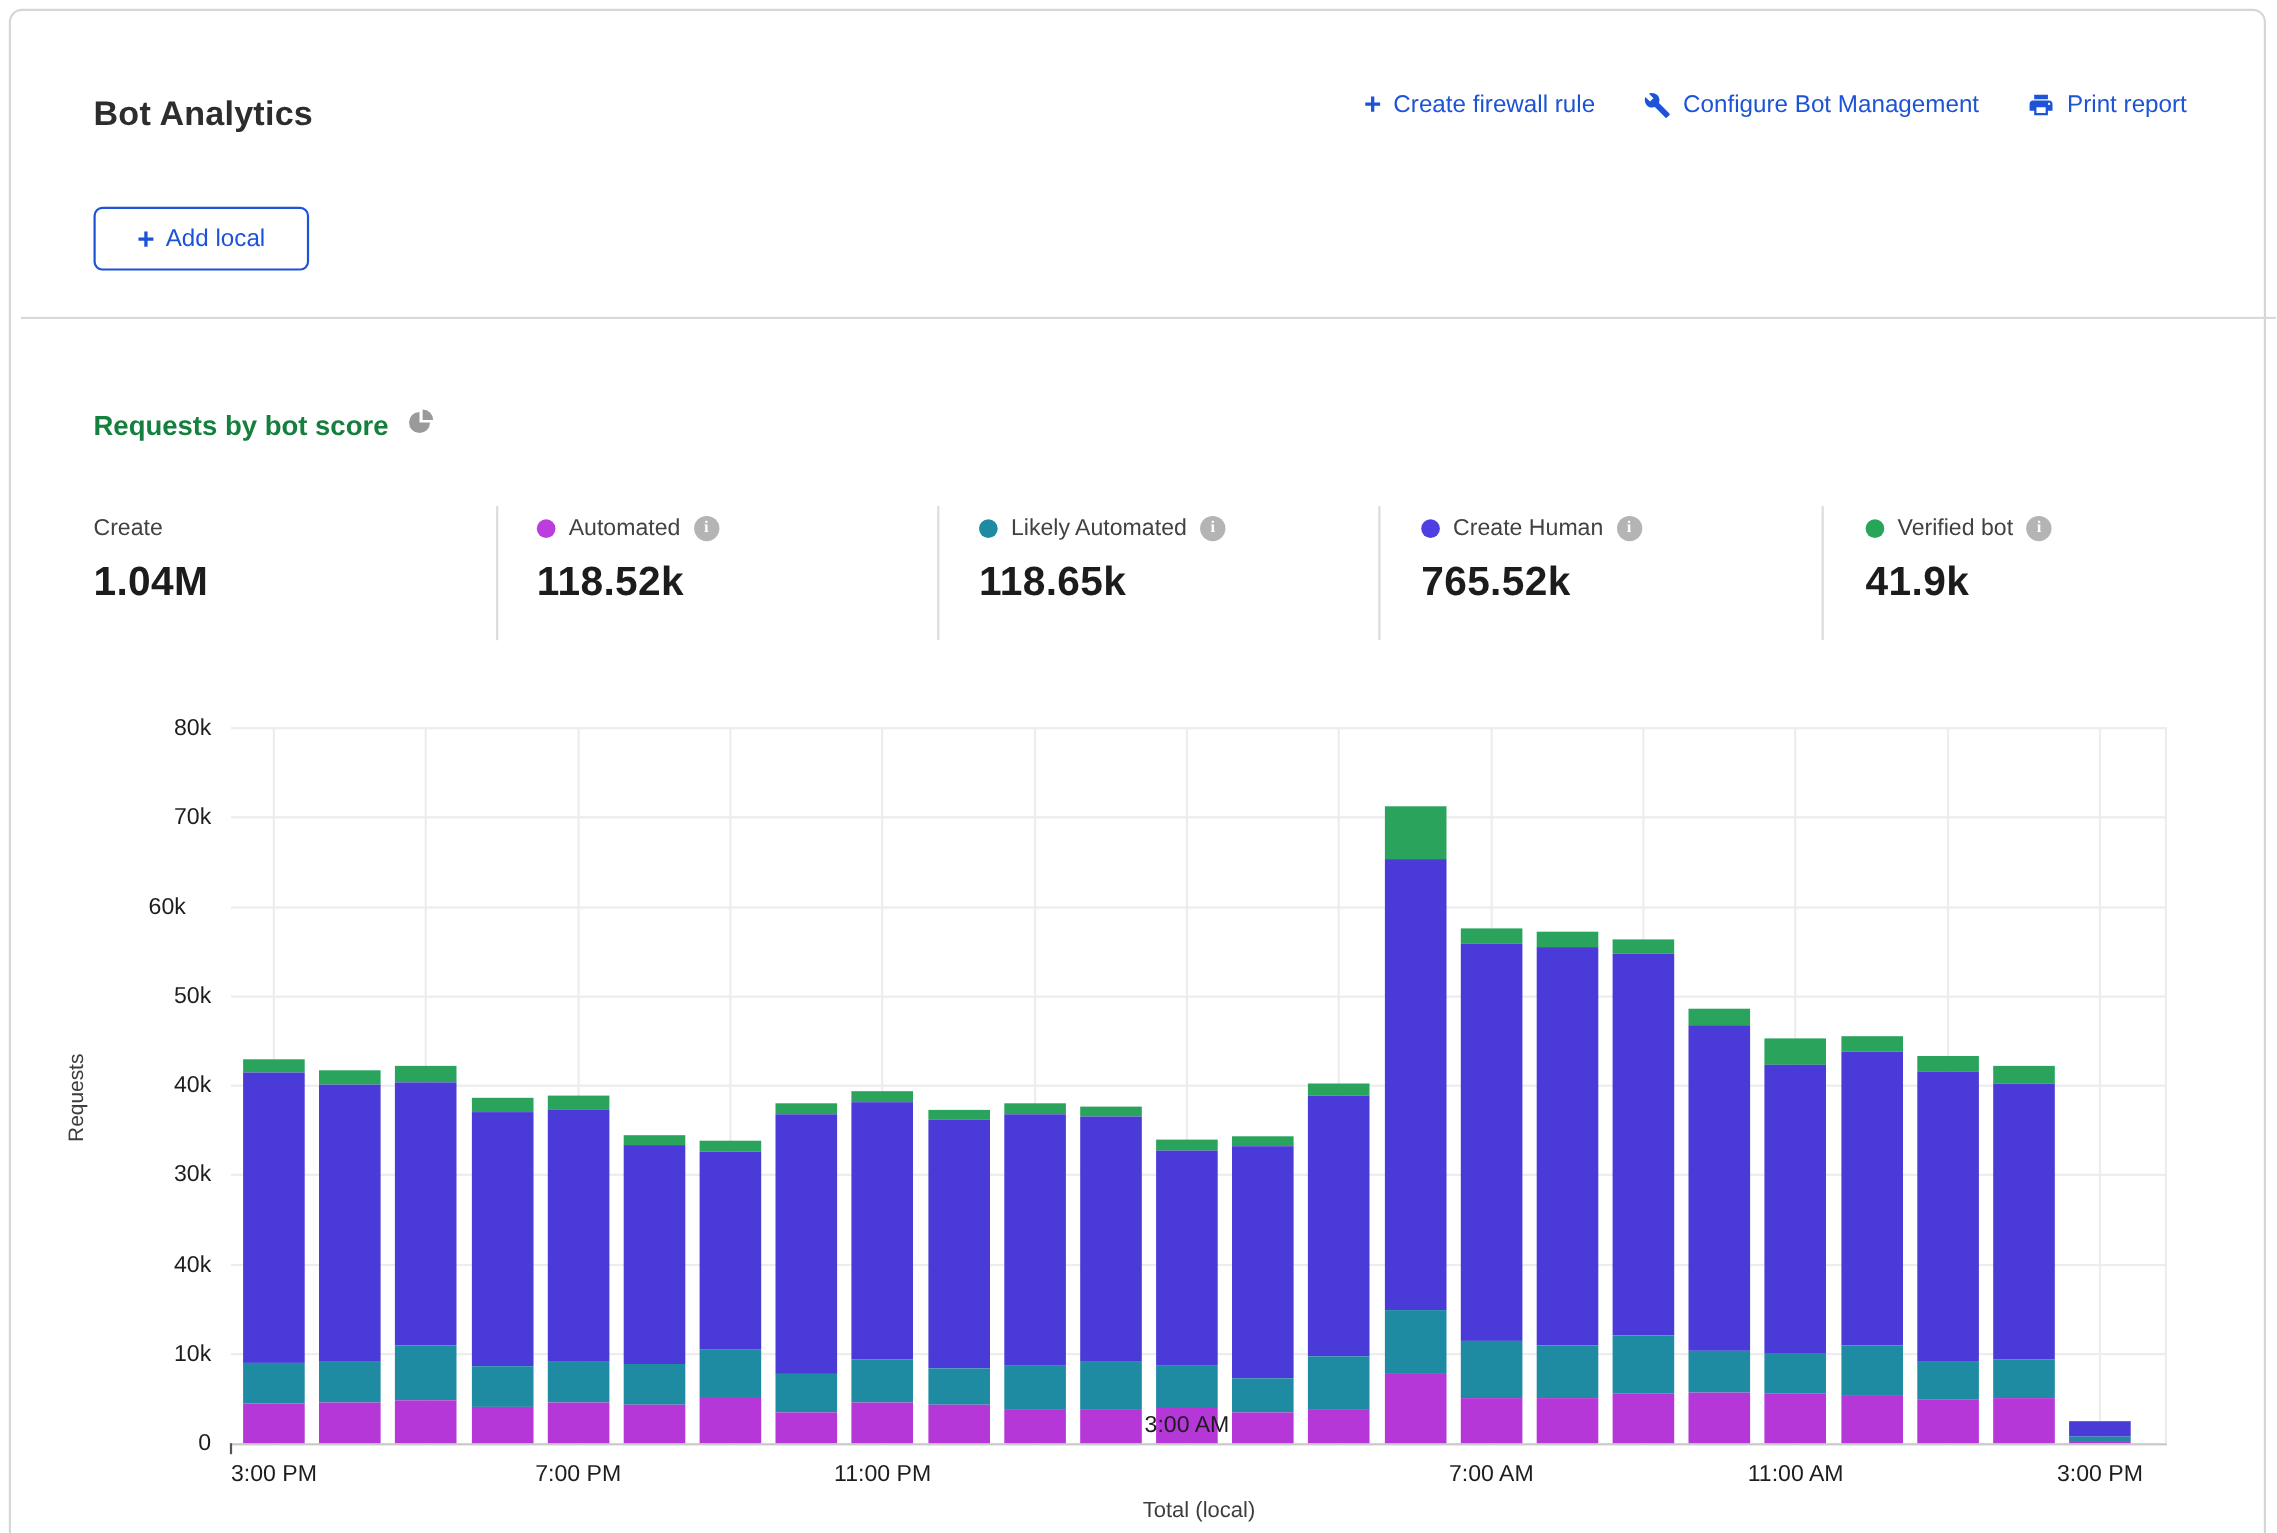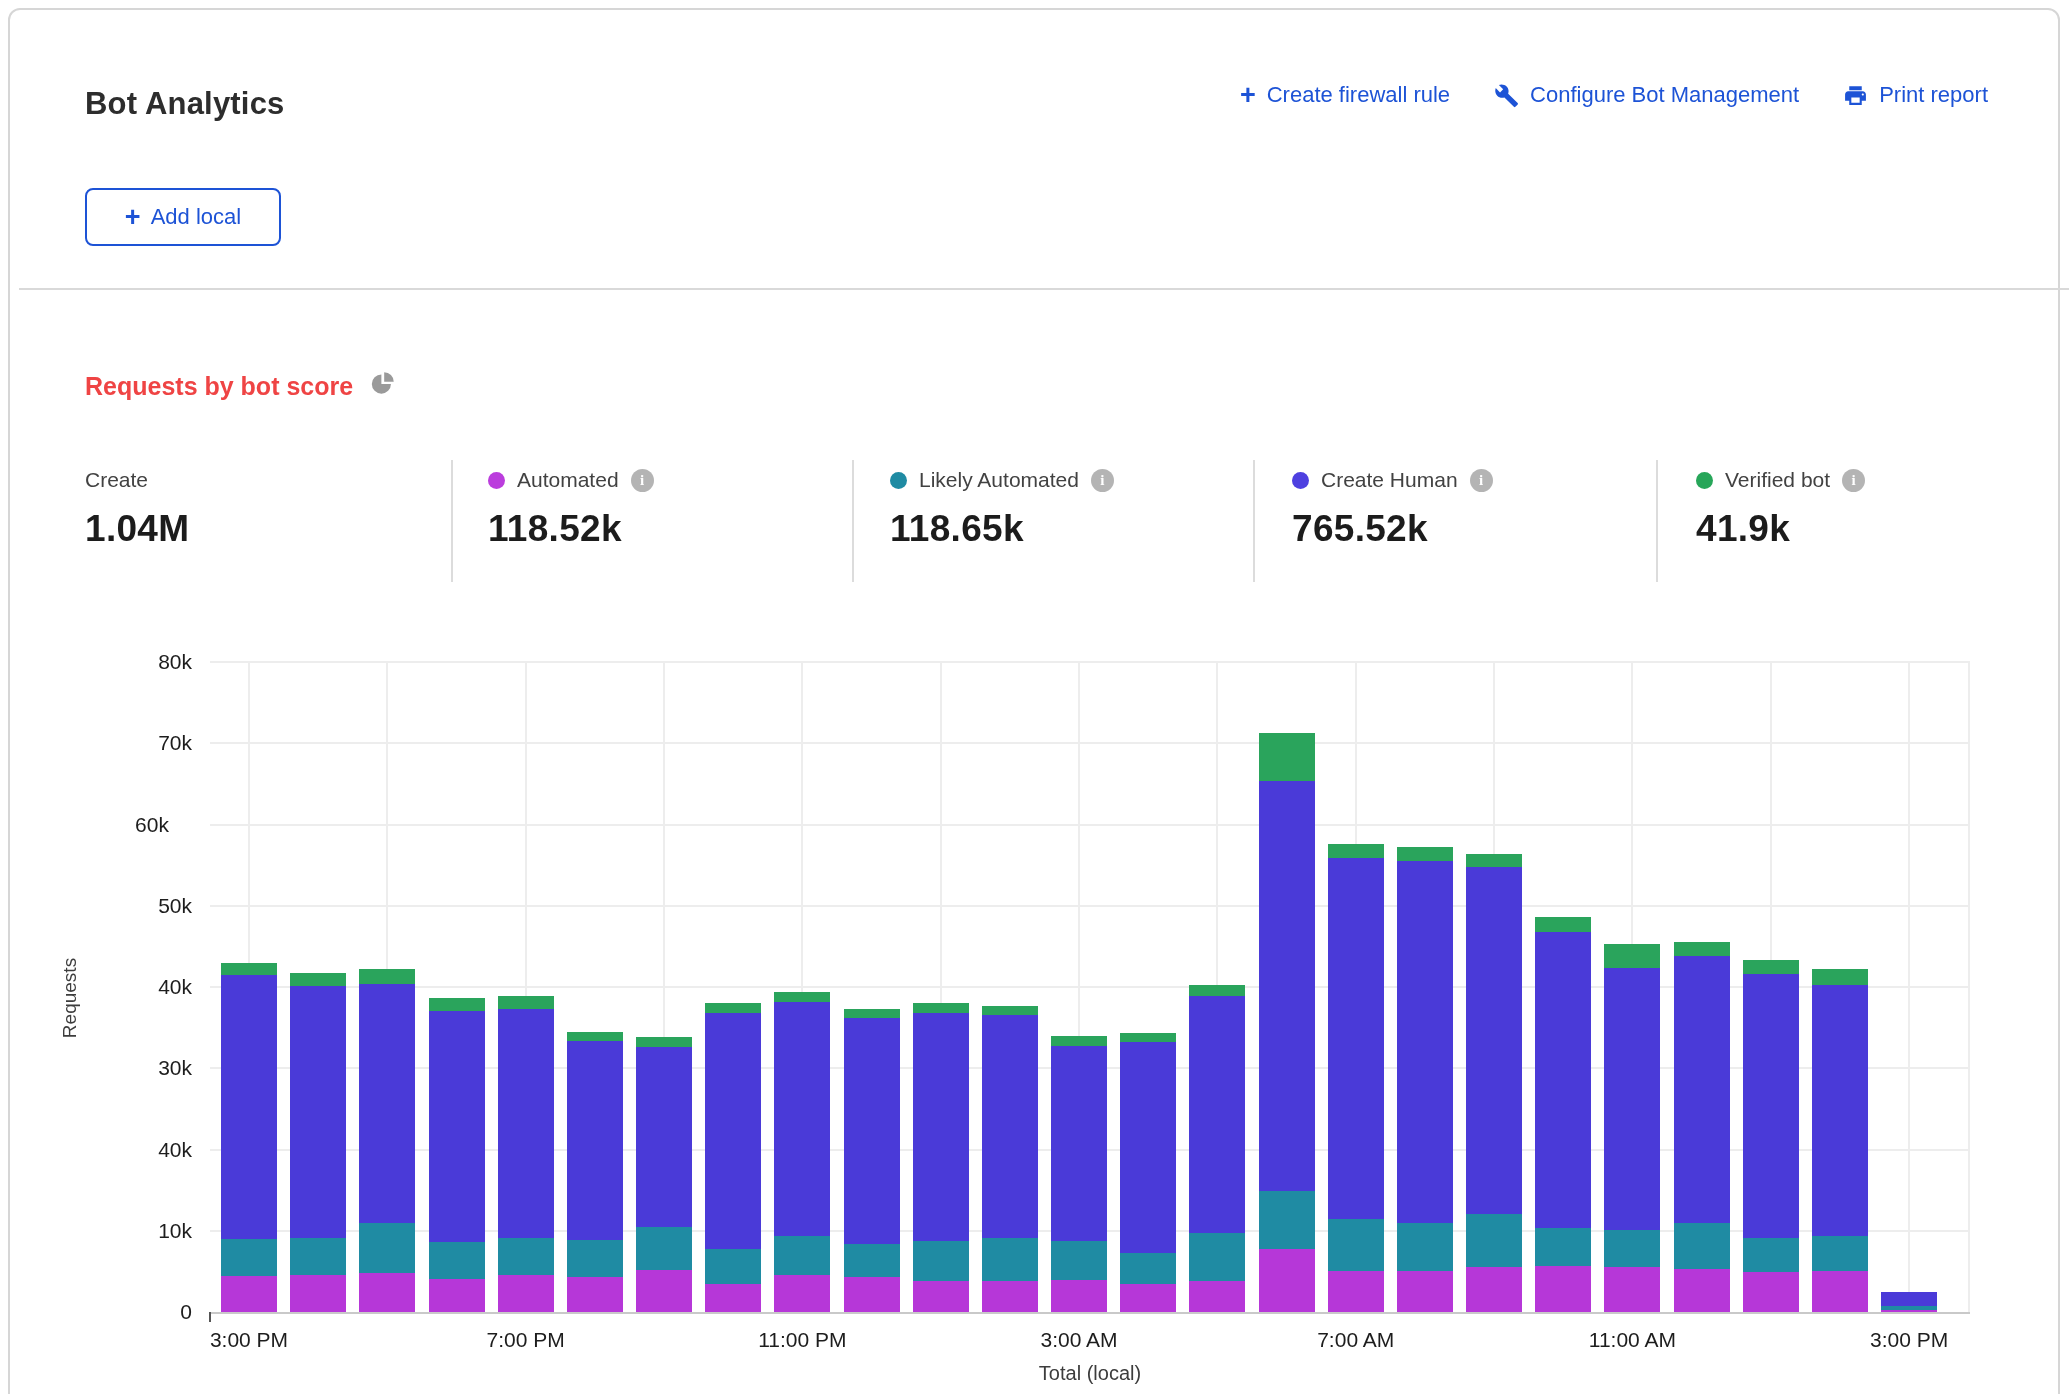--- a/index.html
+++ b/index.html
@@ -39,21 +39,21 @@
   .caret{
     width:0;height:0;border-left:10px solid transparent;border-right:10px solid transparent;
     border-top:12px solid #4c4c4c;margin-left:12px;
   }
   .hdivider{
     position:absolute;left:9px;top:278px;width:2050px;height:2px;background:#d9d9d9;
   }
   
   .section-title{
     position:absolute;left:75px;top:360px;display:flex;align-items:center;gap:16px;
-    font-size:25px;font-weight:700;color:#ef4444;
+    font-size:25px;font-weight:700;color:#15803d;
   }
   
   .stats{position:absolute;left:0;top:450px;width:2070px;height:130px;}
   .stat{position:absolute;top:8px;}
   .stat .lbl-row{display:flex;align-items:center;gap:12px;font-size:21px;color:#424242;}
   .dot{width:17px;height:17px;border-radius:50%;display:inline-block;}
   .info-icon{
     width:23px;height:23px;border-radius:50%;background:#b4b4b4;color:#fff;
     display:inline-flex;align-items:center;justify-content:center;
     font-size:15px;font-weight:700;font-family:"Liberation Serif",serif;cursor:pointer;
@@ -355,19 +355,19 @@
       <div class="ylab" style="left: 102px; top: 1127.5px;">40k</div>
       <div class="ylab" style="left: 102px; top: 1046.25px;">30k</div>
       <div class="ylab" style="left: 102px; top: 965px;">40k</div>
       <div class="ylab" style="left: 102px; top: 883.75px;">50k</div>
       <div class="ylab" style="left: 102px; top: 802.5px; text-align: center;">60k</div>
       <div class="ylab" style="left: 102px; top: 721.25px;">70k</div>
       <div class="ylab" style="left: 102px; top: 640px;">80k</div>
       <div class="xlab" style="left: 159px; top: 1318px;">3:00 PM</div>
       <div class="xlab" style="left: 435.68px; top: 1318px;">7:00 PM</div>
       <div class="xlab" style="left: 712.36px; top: 1318px;">11:00 PM</div>
-      <div class="xlab" style="left: 989.04px; top: 1318px;">3:00 AM</div>
+      <div class="xlab" style="left: 989.04px; top: 1274px;">3:00 AM</div>
       <div class="xlab" style="left: 1265.72px; top: 1318px;">7:00 AM</div>
       <div class="xlab" style="left: 1542.4px; top: 1318px;">11:00 AM</div>
       <div class="xlab" style="left: 1819.08px; top: 1318px;">3:00 PM</div>
     </div>
 
 </div>
 
 </body></html>

